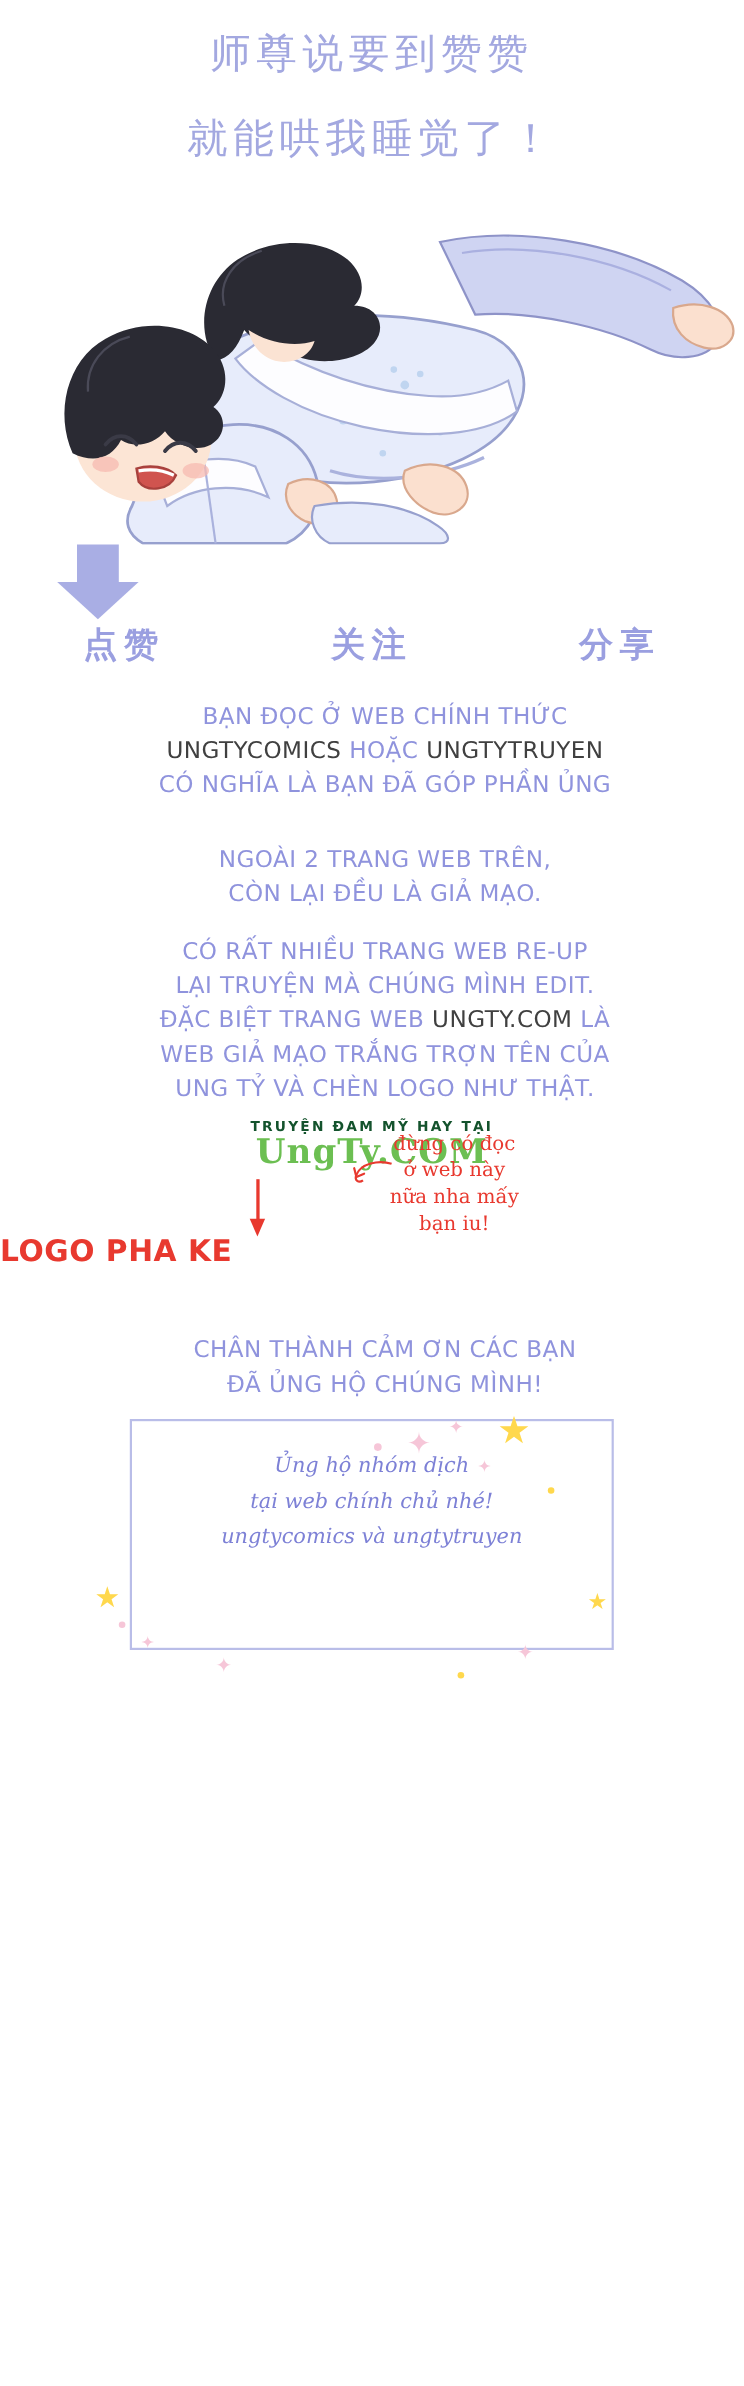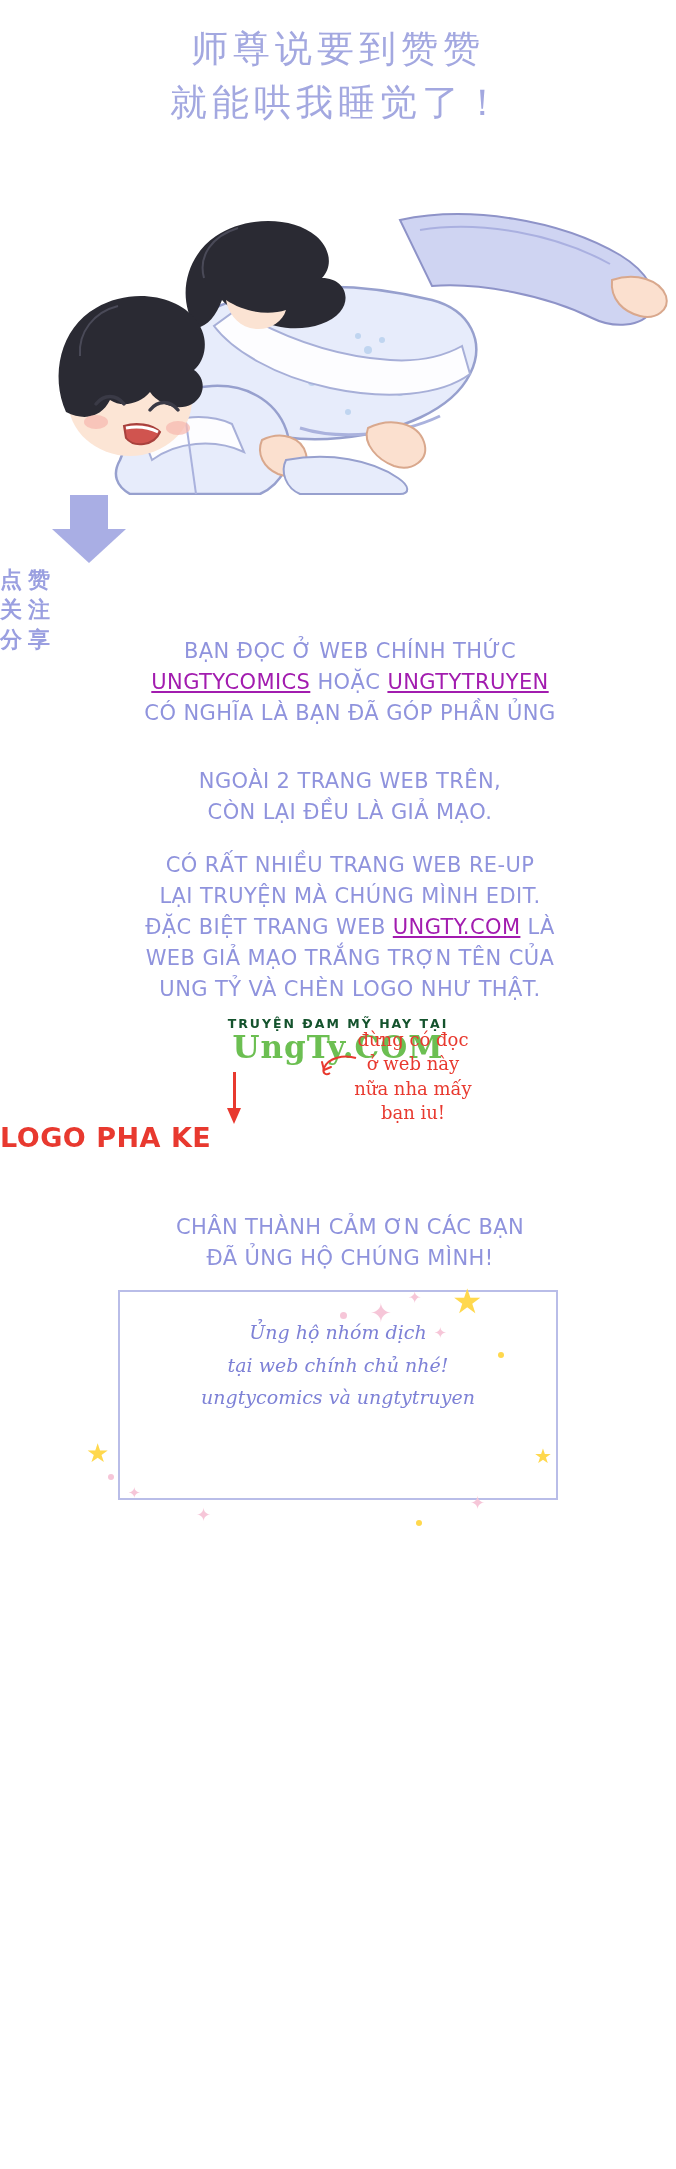--- a/index.html
+++ b/index.html
@@ -28,21 +28,21 @@
     left: 0;
     width: 676px;
     text-align: center;
     color: #a3a8e0;
     font-family: "DejaVu Sans", sans-serif;
     font-size: 37px;
     line-height: 1.45;
     letter-spacing: 5px;
     font-weight: 500;
   }
-  .cn-head .l2 { display: block; }
+  .cn-head .l2 { display: block; margin-top: 23px; }
 
   
   .art {
     position: absolute;
     top: 160px;
     left: 0;
     width: 676px;
     height: 335px;
   }
 
@@ -75,41 +75,40 @@
 
   
   .cn-actions {
     position: absolute;
     top: 565px;
     left: 0;
     width: 676px;
     display: flex;
     justify-content: space-around;
     color: #9a9fe0;
-    font-size: 22px;
+    font-size: 31px;
     font-weight: 700;
     letter-spacing: 6px;
-    flex-direction: column;
   }
   .cn-actions span { display: inline-block; }
 
   
   .vi-block {
     position: absolute;
     left: 12px;
     width: 676px;
     text-align: center;
     color: #8f93dd;
     font-family: "DejaVu Sans", sans-serif;
     font-size: 21px;
     line-height: 1.48;
     letter-spacing: 0.4px;
     text-transform: uppercase;
   }
-  .vi-block .red { color: #a21caf; text-decoration: underline; }
+  .vi-block .red { color: #404040; }
 
   #vi1 { top: 636px; }
   #vi2 { top: 766px; }
   #vi3 { top: 850px; }
 
   
   .fake-logo {
     position: absolute;
     top: 1016px;
     left: 0;

